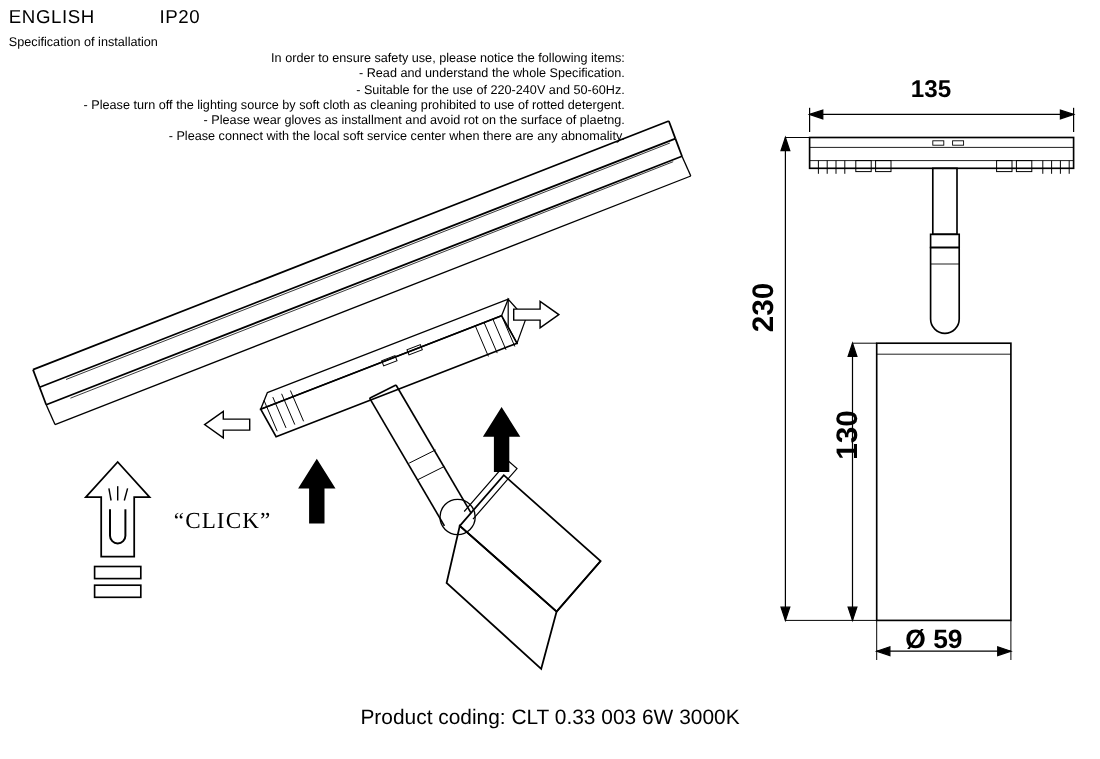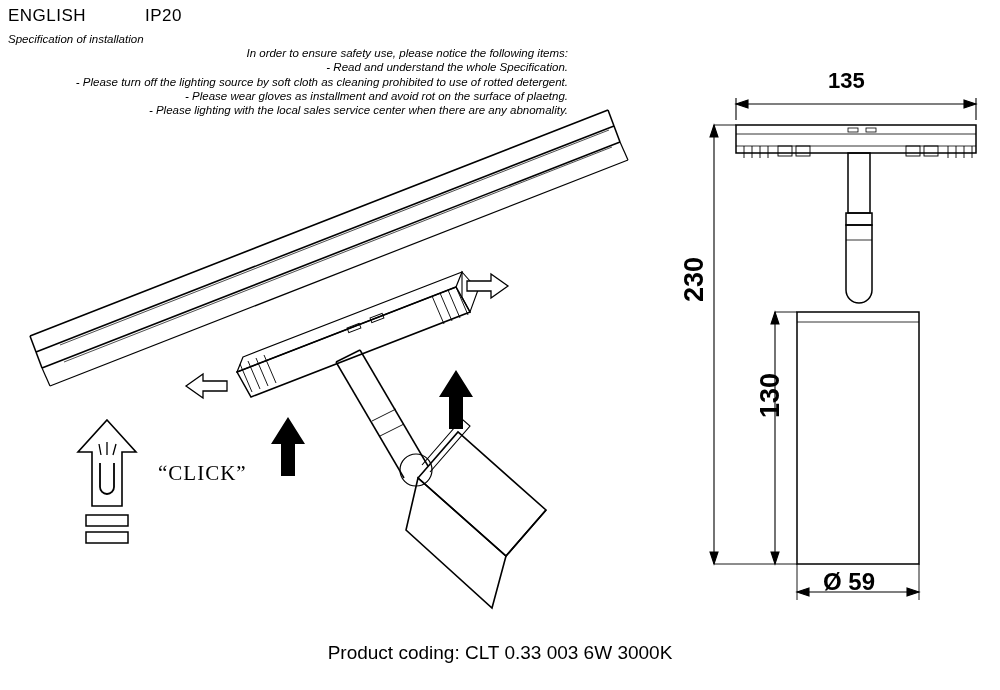--- a/index.html
+++ b/index.html
@@ -28,21 +28,20 @@
     font-size: 17px;
     letter-spacing: 0.5px;
   }
 
   
   #spec-block {
     left: 8px; top: 32px;
     width: 560px;
     font-size: 11.5px;
     line-height: 14.2px;
-    font-style: italic;
   }
   #spec-block .spec-title { margin: 0 0 0 0; }
   #spec-block .spec-line { margin: 0; white-space: nowrap; text-align: right; }
 
   
   #drawing {
     left: 0; top: 0;
     width: 1000px; height: 690px;
     pointer-events: none;
   }
@@ -94,23 +93,24 @@
 </head>
 <body>
 
 <div class="abs" id="header-lang">ENGLISH</div>
 <div class="abs" id="header-ip">IP20</div>
 
 <div class="abs" id="spec-block">
   <p class="spec-title">Specification of installation</p>
   <p class="spec-line">In order to ensure safety use, please notice the following items:</p>
   <p class="spec-line">- Read and understand the whole Specification.</p>
+  <p class="spec-line">- Suitable for the use of 220-240V and 50-60Hz.</p>
   <p class="spec-line">- Please turn off the lighting source by soft cloth as cleaning prohibited to use of rotted detergent.</p>
   <p class="spec-line">- Please wear gloves as installment and avoid rot on the surface of plaetng.</p>
-  <p class="spec-line">- Please lighting with the local sales service center when there are any abnomality.</p>
+  <p class="spec-line">- Please connect with the local soft service center when there are any abnomality.</p>
 </div>
 
 <svg class="abs" id="drawing" viewBox="0 0 1000 690" xmlns="http://www.w3.org/2000/svg">
 
   <g fill="none" stroke="#000" stroke-width="1.6">
 
     <path d="M 608 110 L 30 336"></path>
     <path d="M 614 126 L 36 352"></path>
     <path d="M 608 110 L 614 126"></path>
     <path d="M 30 336 L 36 352"></path>

